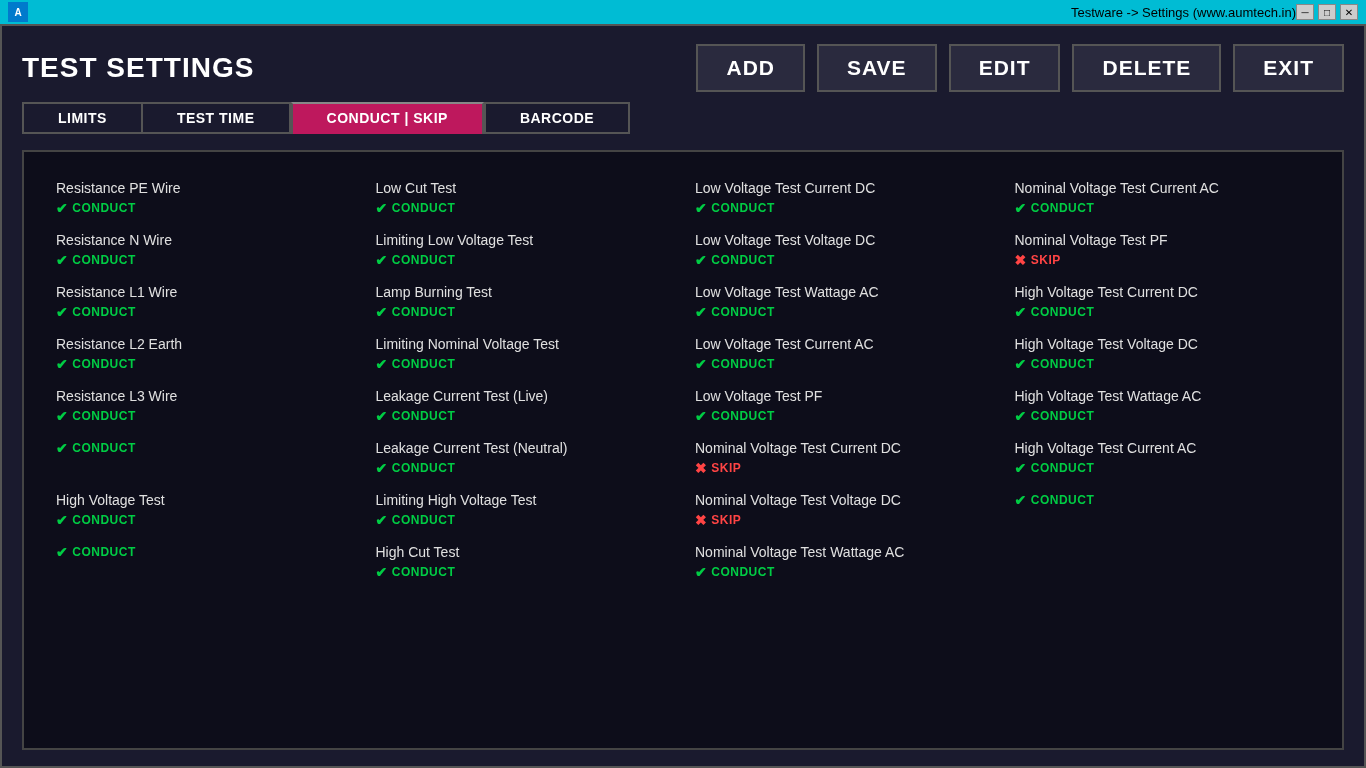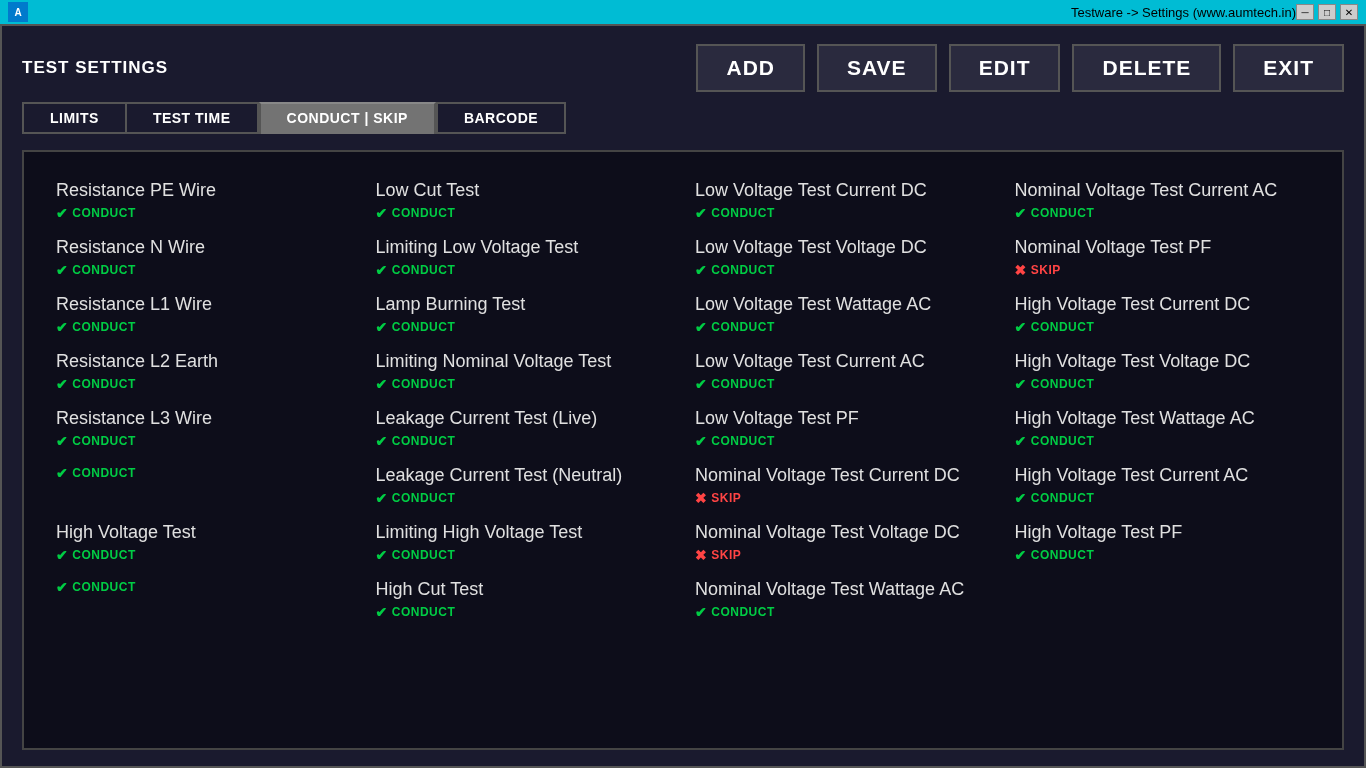--- a/index.html
+++ b/index.html
@@ -62,21 +62,21 @@
     }
     .header {
       background: #1a1a2e;
       padding: 18px 20px 10px 20px;
       display: flex;
       align-items: center;
       justify-content: space-between;
     }
     .page-title {
       color: white;
-      font-size: 17px;
+      font-size: 28px;
       font-weight: bold;
       letter-spacing: 1px;
     }
     .header-buttons {
       display: flex;
       gap: 12px;
     }
     .header-btn {
       background: #2a2a3e;
       color: white;
@@ -89,28 +89,28 @@
     }
     .tabs {
       display: flex;
       padding: 0 20px;
       gap: 0;
     }
     .tab {
       background: #1a1a2e;
       color: white;
       border: 2px solid #555;
-      padding: 6px 26px;
+      padding: 6px 34px;
       font-size: 14px;
       font-weight: bold;
       cursor: pointer;
       letter-spacing: 0.5px;
     }
     .tab.active {
-      background: #737373;
+      background: #be185d;
       border-bottom: none;
       border-top: 2px solid #888;
     }
     .tab:first-child {
       border-right: none;
     }
     .content-area {
       flex: 1;
       padding: 16px 20px;
     }
@@ -123,21 +123,21 @@
     .test-grid {
       display: grid;
       grid-template-columns: repeat(4, 1fr);
       gap: 0;
     }
     .test-item {
       padding: 8px 12px;
     }
     .test-name {
       color: #e0e0e0;
-      font-size: 18px;
+      font-size: 14px;
       margin-bottom: 4px;
     }
     .test-status {
       display: flex;
       align-items: center;
       gap: 4px;
       font-size: 12px;
       font-weight: bold;
       letter-spacing: 0.5px;
     }
@@ -368,21 +368,20 @@
             </div>
           </div>
           <div class="test-item">
             <div class="test-name">Nominal Voltage Test Voltage DC</div>
             <div class="test-status skip">
               <span class="status-icon">✖</span>
               <span>SKIP</span>
             </div>
           </div>
           <div class="test-item">
-            <div class="test-name">High Voltage Test PF</div>
             <div class="test-status conduct">
               <span class="status-icon">✔</span>
               <span>CONDUCT</span>
             </div>
           </div>
           <div class="test-item">
             <div class="test-status conduct">
               <span class="status-icon">✔</span>
               <span>CONDUCT</span>
             </div>

